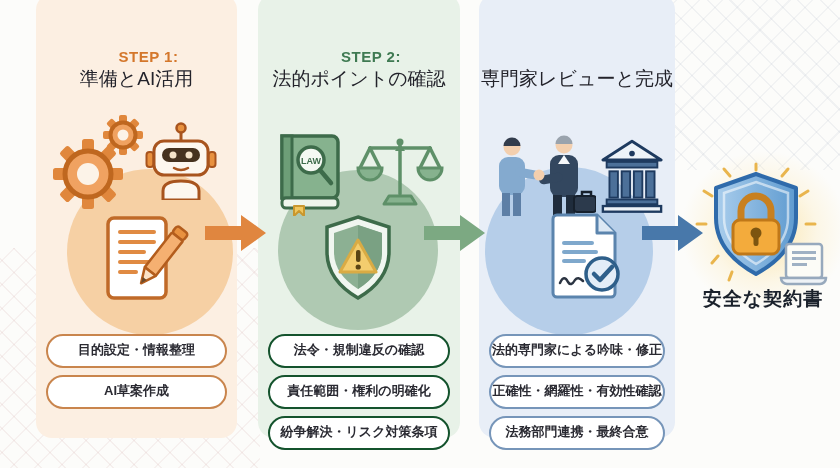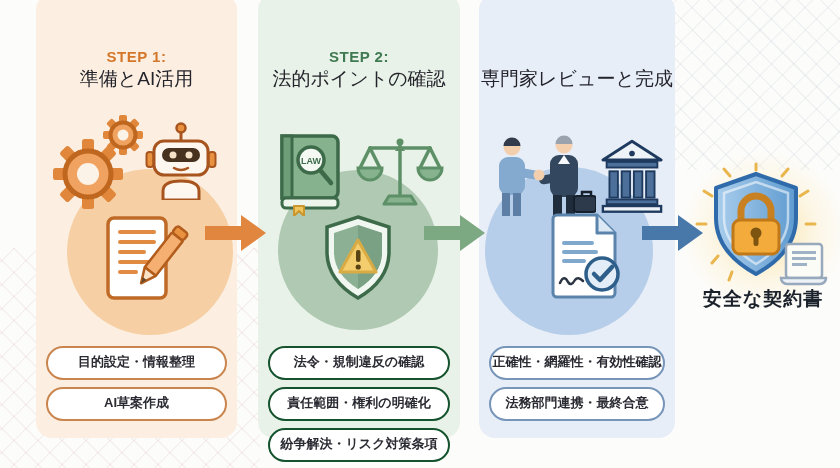--- a/index.html
+++ b/index.html
@@ -15,36 +15,36 @@
   .deco-tr{right:-30px;top:-30px;width:220px;height:200px;
     background:
       repeating-linear-gradient(45deg, rgba(160,170,190,0.13) 0 1.5px, transparent 1.5px 16px),
       repeating-linear-gradient(-45deg, rgba(160,170,190,0.11) 0 1.5px, transparent 1.5px 16px);}
 
   .panel{position:absolute;top:-6px;height:444px;border-radius:16px;}
   .panel-1{left:36px;width:201px;background:#fcefe2;}
   .panel-2{left:258px;width:202px;background:#e8f2e8;}
   .panel-3{left:479px;width:196px;background:#e8eef7;}
 
-  .step-label{position:absolute;top:54px;left:0;width:100%;text-align:center;
+  .step-label{position:absolute;top:54px;left:12px;width:100%;text-align:center;
     font-size:15px;font-weight:bold;letter-spacing:0.5px;}
   .step-label-1{color:#d4772b;}
   .step-label-2{color:#3f7a52;}
   .step-label-3{color:#2d5f96;}
   .step-title{position:absolute;top:72px;left:0;width:100%;margin:0;text-align:center;
     font-size:19px;font-weight:normal;color:#23232b;white-space:nowrap;}
 
   .big-circle{position:absolute;border-radius:50%;}
   .circle-1{left:31px;top:175px;width:166px;height:166px;background:#f6d0a4;}
   .circle-2{left:20px;top:176px;width:160px;height:160px;background:#afc9b2;}
   .circle-3{left:6px;top:173px;width:168px;height:168px;background:#b6cee9;}
 
   .icon{position:absolute;}
 
-  .pills{position:absolute;left:10px;right:10px;top:352px;display:flex;flex-direction:column;gap:7px;z-index:3;}
+  .pills{position:absolute;left:10px;right:10px;top:340px;display:flex;flex-direction:column;gap:7px;z-index:3;}
   .pill{background:#ffffff;border-radius:17px;height:30px;line-height:27px;text-align:center;
     font-size:13px;font-weight:bold;color:#2a2a32;white-space:nowrap;}
   .pill-1{border:2px solid #c9854d;}
   .pill-2{border:2px solid #14532d;}
   .pill-3{border:2px solid #7695b9;}
 
   .arrow{position:absolute;top:214px;width:62px;height:38px;z-index:4;}
   .arrow-1{left:205px;}
   .arrow-2{left:424px;}
   .arrow-3{left:642px;}
@@ -226,20 +226,21 @@
       <path d="M58 6 v18 h18" fill="#dce8f4" stroke="#5b84ad" stroke-width="3" stroke-linejoin="round"></path>
       <rect x="23" y="32" width="32" height="4" rx="2" fill="#7fa8cc"></rect>
       <rect x="23" y="41" width="36" height="4" rx="2" fill="#7fa8cc"></rect>
       <rect x="23" y="50" width="24" height="4" rx="2" fill="#7fa8cc"></rect>
       <path d="M21 74 q4 -9 8 -1 q3 5 7 -2 q3 -4 8 1" fill="none" stroke="#2b3442" stroke-width="2.5" stroke-linecap="round"></path>
       <circle cx="63" cy="65" r="16" fill="#e3edf7" stroke="#2e5f8a" stroke-width="3.5"></circle>
       <path d="M55 65 l6 6 l12 -13" fill="none" stroke="#2e5f8a" stroke-width="4.5" stroke-linecap="round" stroke-linejoin="round"></path>
     </svg>
 
     <div class="pills">
+      <div class="pill pill-3">法的専門家による吟味・修正</div>
       <div class="pill pill-3">正確性・網羅性・有効性確認</div>
       <div class="pill pill-3">法務部門連携・最終合意</div>
     </div>
   </section>
 
   <svg class="arrow arrow-1" viewBox="0 0 62 38">
     <path d="M0 12 H36 V1 L61 19 L36 37 V26 H0 Z" fill="#e0863f"></path>
   </svg>
   <svg class="arrow arrow-2" viewBox="0 0 62 38">
     <path d="M0 12 H36 V1 L61 19 L36 37 V26 H0 Z" fill="#7ca982"></path>

